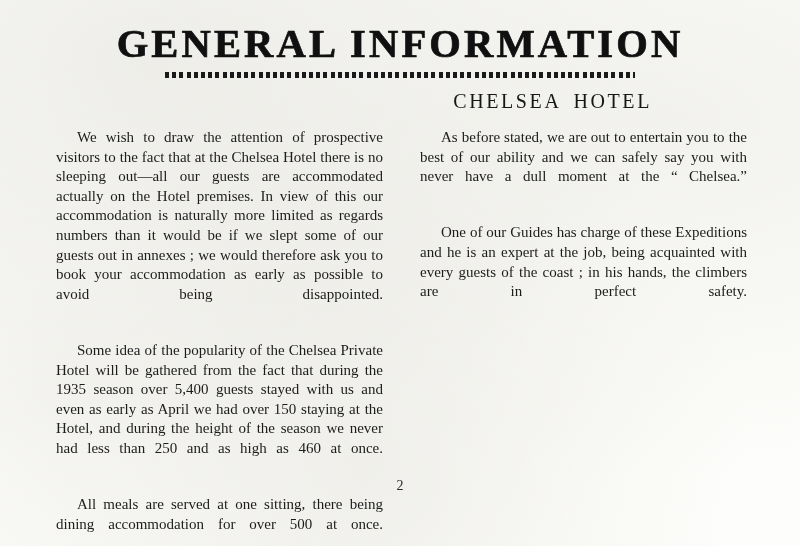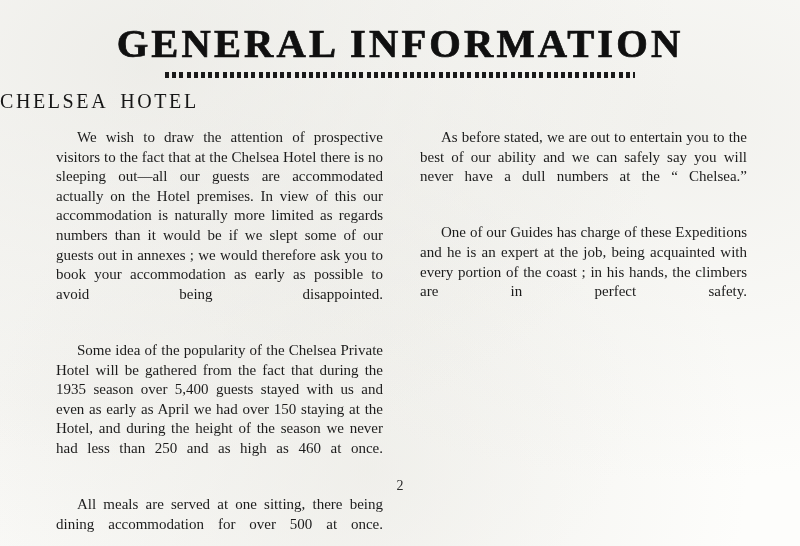--- a/index.html
+++ b/index.html
@@ -57,24 +57,24 @@
         #1a1a1a 0px,
         #1a1a1a 4px,
         rgba(255,255,255,0) 4px,
         rgba(255,255,255,0) 7.2px
       );
   }
 
   
   .subtitle {
     position: absolute;
-    left: 0;
+    left: 12px;
     top: 90px;
     width: 640px;
-    text-align: left;
+    text-align: right;
     font-size: 20px;
     letter-spacing: 2.6px;
     color: #161616;
     white-space: nowrap;
   }
   .subtitle .gap {
     display: inline-block;
     width: 12px;
   }
 
@@ -136,21 +136,21 @@
 
   <div class="columns">
 
     <div class="column">
       <p>We wish to draw the attention of prospective visitors to the fact that at the Chelsea Hotel there is no sleeping out—all our guests are accommodated actually on the Hotel premises. In view of this our accommodation is naturally more limited as regards numbers than it would be if we slept some of our guests out in annexes ; we would therefore ask you to book your accommodation as early as possible to avoid being disappointed.</p>
       <p>Some idea of the popularity of the Chelsea Private Hotel will be gathered from the fact that during the 1935 season over 5,400 guests stayed with us and even as early as April we had over 150 staying at the Hotel, and during the height of the season we never had less than 250 and as high as 460 at once.</p>
       <p>All meals are served at one sitting, there being dining accommodation for over 500 at once.</p>
     </div>
 
     <div class="column">
-      <p>As before stated, we are out to entertain you to the best of our ability and we can safely say you will never have a dull numbers at the “ Chelsea.”</p>
-      <p>One of our Guides has charge of these Expeditions and he is an expert at the job, being acquainted with every portion of the coast ; in his hands, the climbers are in perfect safety.</p>
+      <p>As before stated, we are out to entertain you to the best of our ability and we can safely say you with never have a dull moment at the “ Chelsea.”</p>
+      <p>One of our Guides has charge of these Expeditions and he is an expert at the job, being acquainted with every guests of the coast ; in his hands, the climbers are in perfect safety.</p>
     </div>
 
   </div>
 
   <div class="folio">2</div>
 
 </div>
 
 </body></html>

